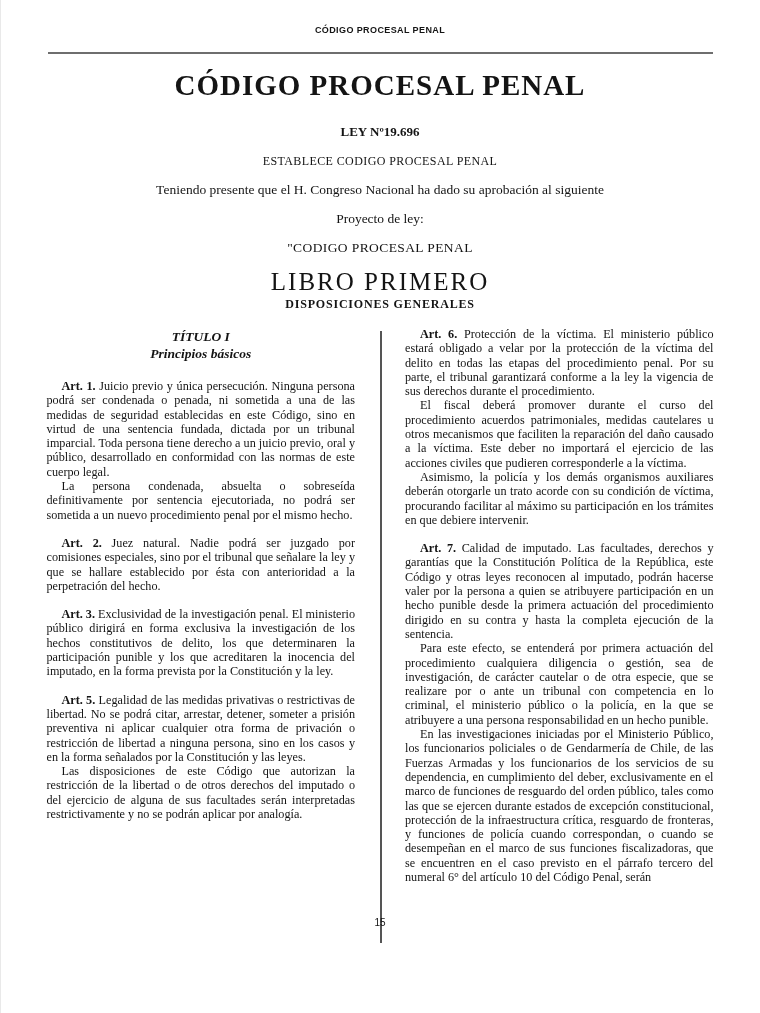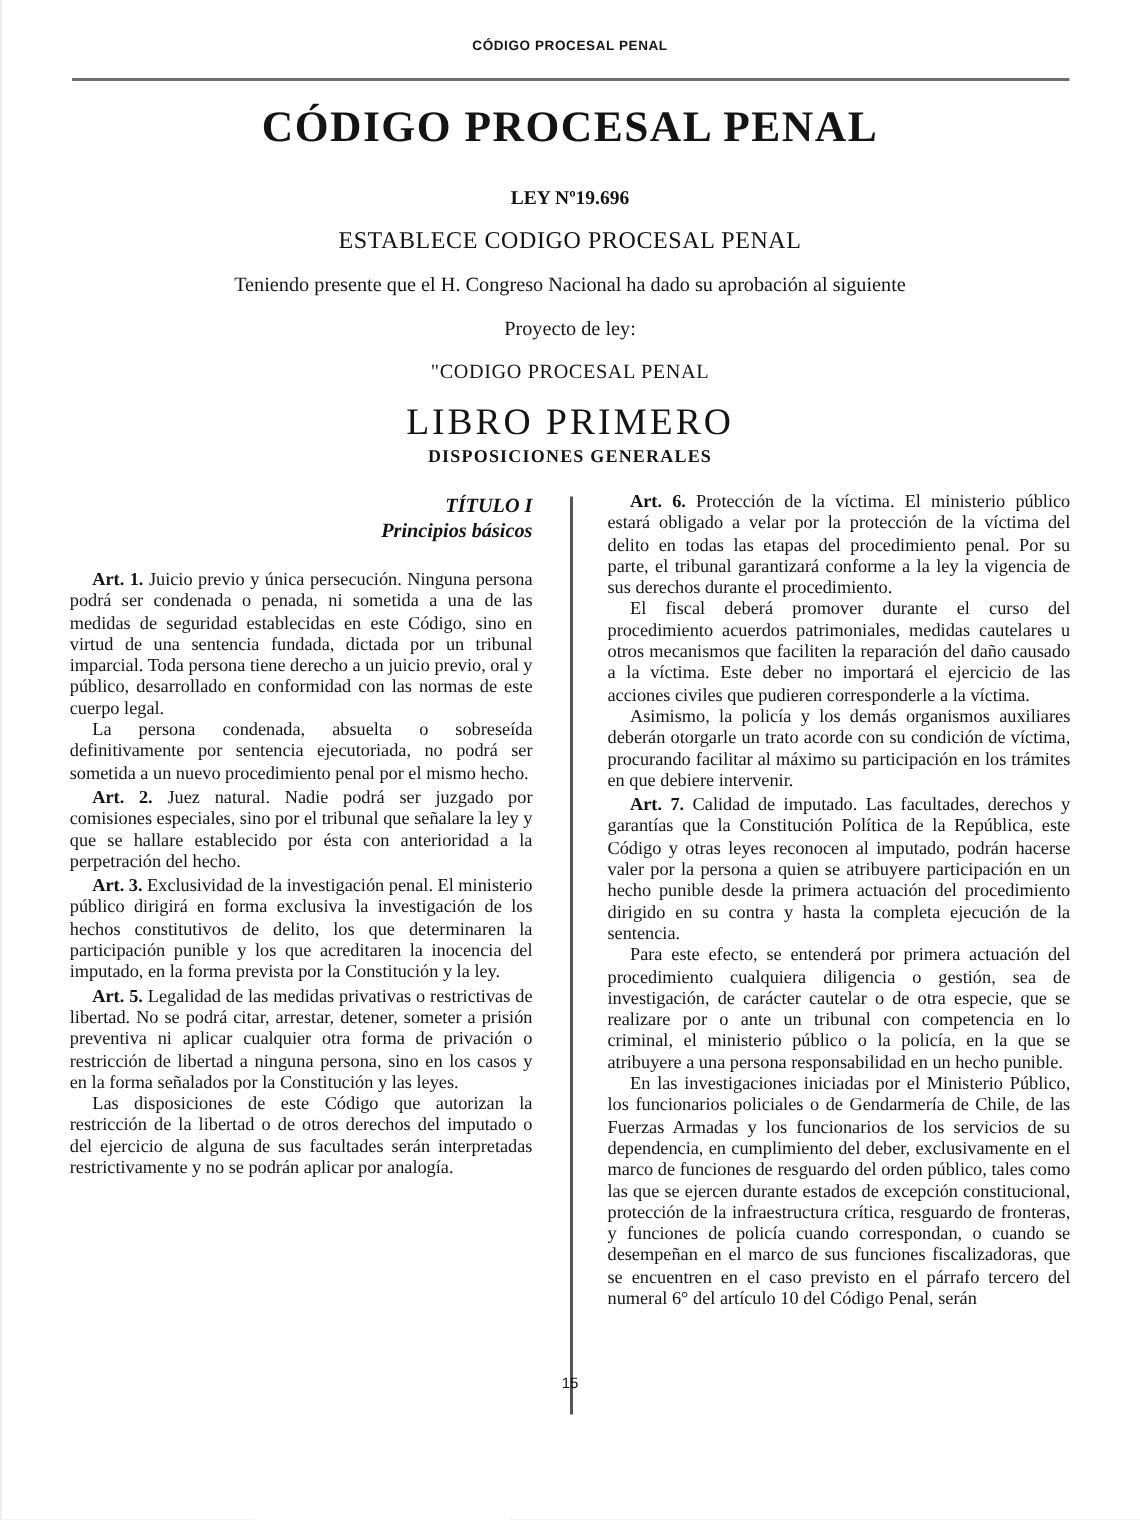--- a/index.html
+++ b/index.html
@@ -19,46 +19,46 @@
   }
   .head-rule{ margin:16px 47px 0 47px; border-top:2px solid var(--rule); }
   
   .front{ text-align:center; }
   .front h1{
     margin:14px 0 0 0; font-size:29px; font-weight:bold;
     letter-spacing:1px; line-height:34px;
   }
   .front p{ margin:0; }
   .law-number{ margin-top:22px !important; font-size:13px; font-weight:bold; line-height:16px; }
-  .establishes{ margin-top:13px !important; font-size:16px; line-height:16px; letter-spacing:.4px; }
+  .establishes{ margin-top:13px !important; font-size:12px; line-height:16px; letter-spacing:.4px; }
   .preamble{ margin-top:13px !important; font-size:13.5px; line-height:16px; }
   .project{ margin-top:13px !important; font-size:13.5px; line-height:16px; }
   .code-quote{ margin-top:13px !important; font-size:13.5px; line-height:16px; letter-spacing:.4px; }
   .book-title{ margin:12px 0 0 0; font-size:25px; font-weight:normal; letter-spacing:2px; line-height:28px; }
   .book-subtitle{ margin:0; font-size:12px; font-weight:bold; letter-spacing:.8px; line-height:16px; }
   
   .columns{
     position:absolute; top:327px; left:46px; right:46px;
     display:flex; gap:50px;
   }
   .col{ flex:1 1 0; min-width:0; }
   .col-divider{
     position:absolute; left:379px; top:331px; height:612px; width:2px;
     background:var(--divider);
   }
   .title-block{
-    text-align:right; font-weight:bold; font-style:italic;
+    text-align:center; font-weight:bold; font-style:italic;
     font-size:13.5px; line-height:16.5px; margin:2px 0 17px 0;
   }
   .para{
     margin:0; font-size:12.2px; line-height:14.3px;
     text-align:justify; text-indent:15px;
   }
   .para .lead{ font-weight:bold; }
-  .gap{ margin-top:2px; }
+  .gap{ margin-top:14px; }
   
   .page-footer{
     position:absolute; top:917px; left:0; right:0; text-align:center;
     font-family:"Liberation Sans", sans-serif; font-size:10px;
   }
 </style>
 </head>
 <body>
 
 <div class="page">

